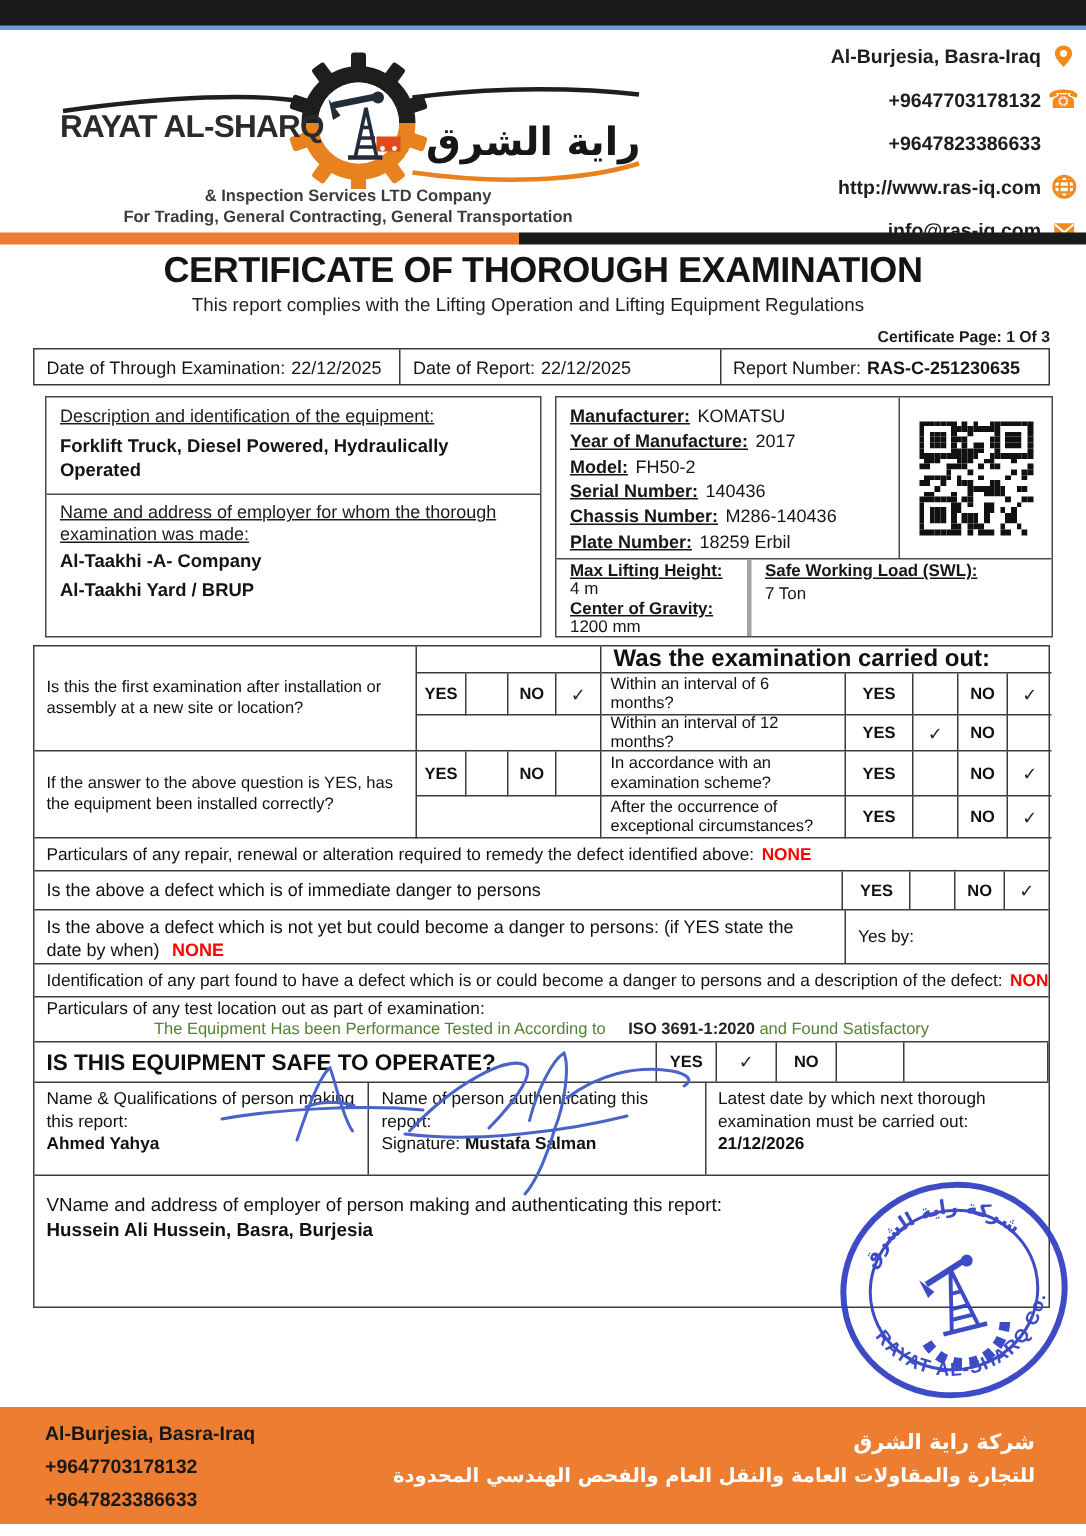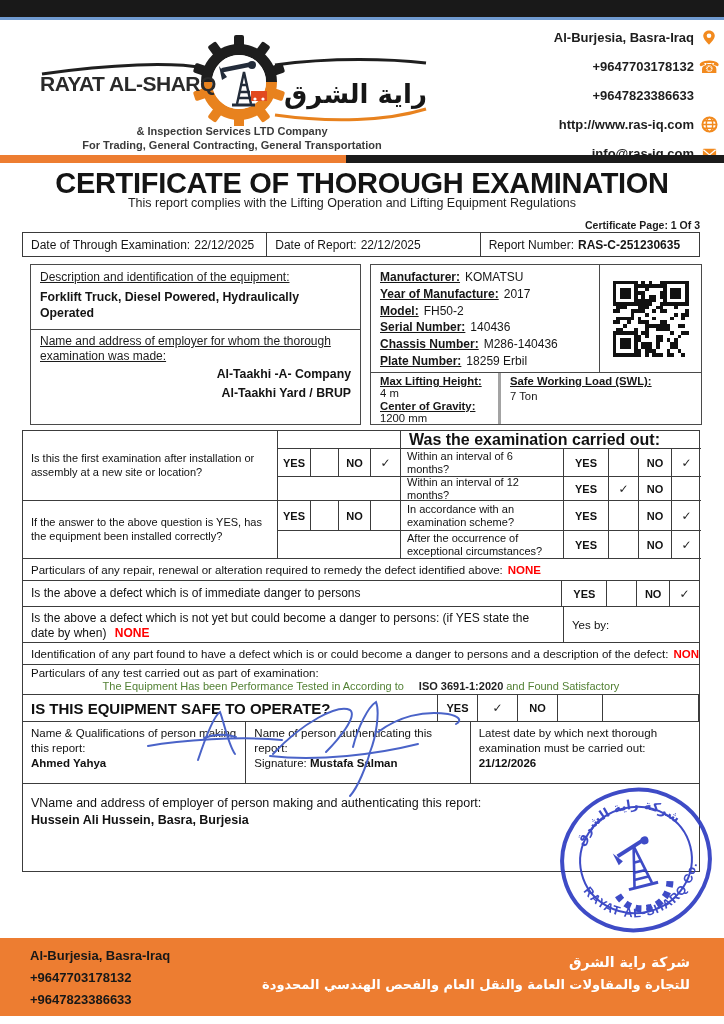--- a/index.html
+++ b/index.html
@@ -21,39 +21,39 @@
   .contact-icon { width: 18px; height: 18px; margin-left: 6px; display: flex; align-items: center; justify-content: center; }
   .contact-icon.empty { visibility: hidden; }
   .phone-glyph { font-family: "DejaVu Sans", sans-serif; color: #f28a1e; font-size: 17px; line-height: 18px; }
 
   
   .divider { position: absolute; left: 0; top: 155px; width: 724px; height: 8px; }
   .divider .orange { position: absolute; left: 0; top: 0; width: 346px; height: 8px; background: #ED7D31; }
   .divider .black { position: absolute; left: 346px; top: 0; width: 378px; height: 8px; background: #1b1b1b; }
 
   
-  .cert-title { position: absolute; left: 0; top: 167px; width: 724px; text-align: center; font-size: 29px; font-weight: bold; color: #141414; letter-spacing: -0.3px; }
+  .cert-title { position: absolute; left: 0; top: 167px; width: 724px; text-align: center; font-size: 24px; font-weight: bold; color: #141414; letter-spacing: -0.3px; }
   .cert-subtitle { position: absolute; left: 0; top: 196px; width: 704px; text-align: center; font-size: 12.5px; color: #1f1f1f; }
   .page-label { position: absolute; right: 24px; top: 219px; font-size: 10.5px; font-weight: bold; color: #1b1b1b; }
 
   
   .date-row { position: absolute; left: 22px; top: 232px; width: 678px; height: 25px; display: flex; border: 1px solid #3a3a3a; }
   .date-cell { display: flex; align-items: center; padding-left: 8px; font-size: 12px; color: #161616; border-right: 1px solid #3a3a3a; }
   .date-cell:last-child { border-right: none; }
   .date-cell .val { margin-left: 4px; }
   .date-cell .val.bold { font-weight: bold; }
 
   
   .equip-left { position: absolute; left: 30px; top: 264px; width: 331px; height: 161px; border: 1px solid #4a4a4a; }
   .equip-left .r1 { height: 65px; border-bottom: 1px solid #4a4a4a; padding: 5px 9px; }
   .equip-left .r2 { padding: 4px 9px; }
   .u-label { font-size: 12px; color: #1c1c1c; text-decoration: underline; line-height: 15px; }
   .b-val { font-size: 12.3px; font-weight: bold; color: #141414; line-height: 16px; }
   .equip-left .r1 .b-val { margin-top: 4px; }
-  .equip-left .r2 .b-val { margin: 2px 0 3px 0; text-align: right; }
+  .equip-left .r2 .b-val { margin: 2px 0 3px 0; }
 
   .equip-right { position: absolute; left: 370px; top: 264px; width: 332px; height: 161px; border: 1px solid #4a4a4a; }
   .equip-right .top { height: 108px; border-bottom: 1px solid #4a4a4a; display: flex; }
   .specs { flex: 1; padding: 4px 9px; }
   .spec-line { font-size: 12px; line-height: 16.8px; color: #161616; }
   .spec-line .lbl { font-weight: bold; text-decoration: underline; margin-right: 5px; }
   .qr-cell { width: 102px; border-left: 1px solid #4a4a4a; display: flex; align-items: center; justify-content: center; }
   .qr-grid { width: 76px; height: 76px; display: grid; grid-template-columns: repeat(21, 1fr); grid-template-rows: repeat(21, 1fr); background: #fff; }
   .qm { background: #fff; } .qm.d { background: #111; }
   .equip-right .bottom { height: 51px; display: flex; }
@@ -780,21 +780,21 @@
     </div>
 
     <div class="row" style="height:22px">
       <div class="rtext" style="flex:1">
         <span>Identification of any part found to have a defect which is or could become a danger to persons and a description of the defect:</span>
         <span class="red">NONE</span>
       </div>
     </div>
 
     <div class="row test-row" style="height:30px">
-      <div class="test-lbl">Particulars of any test carried out as part of examination:</div>
+      <div class="test-lbl">Particulars of any test location out as part of examination:</div>
       <div class="test-green">
         <span>The Equipment Has been Performance Tested in According to</span><span class="iso">ISO 3691-1:2020</span><span>and Found Satisfactory</span>
       </div>
     </div>
 
     <div class="row safe-row">
       <div class="safe-q">IS THIS EQUIPMENT SAFE TO OPERATE?</div>
       <div class="yn safe-yes">YES</div>
       <div class="ck safe-ck">✓</div>
       <div class="yn safe-no">NO</div>

